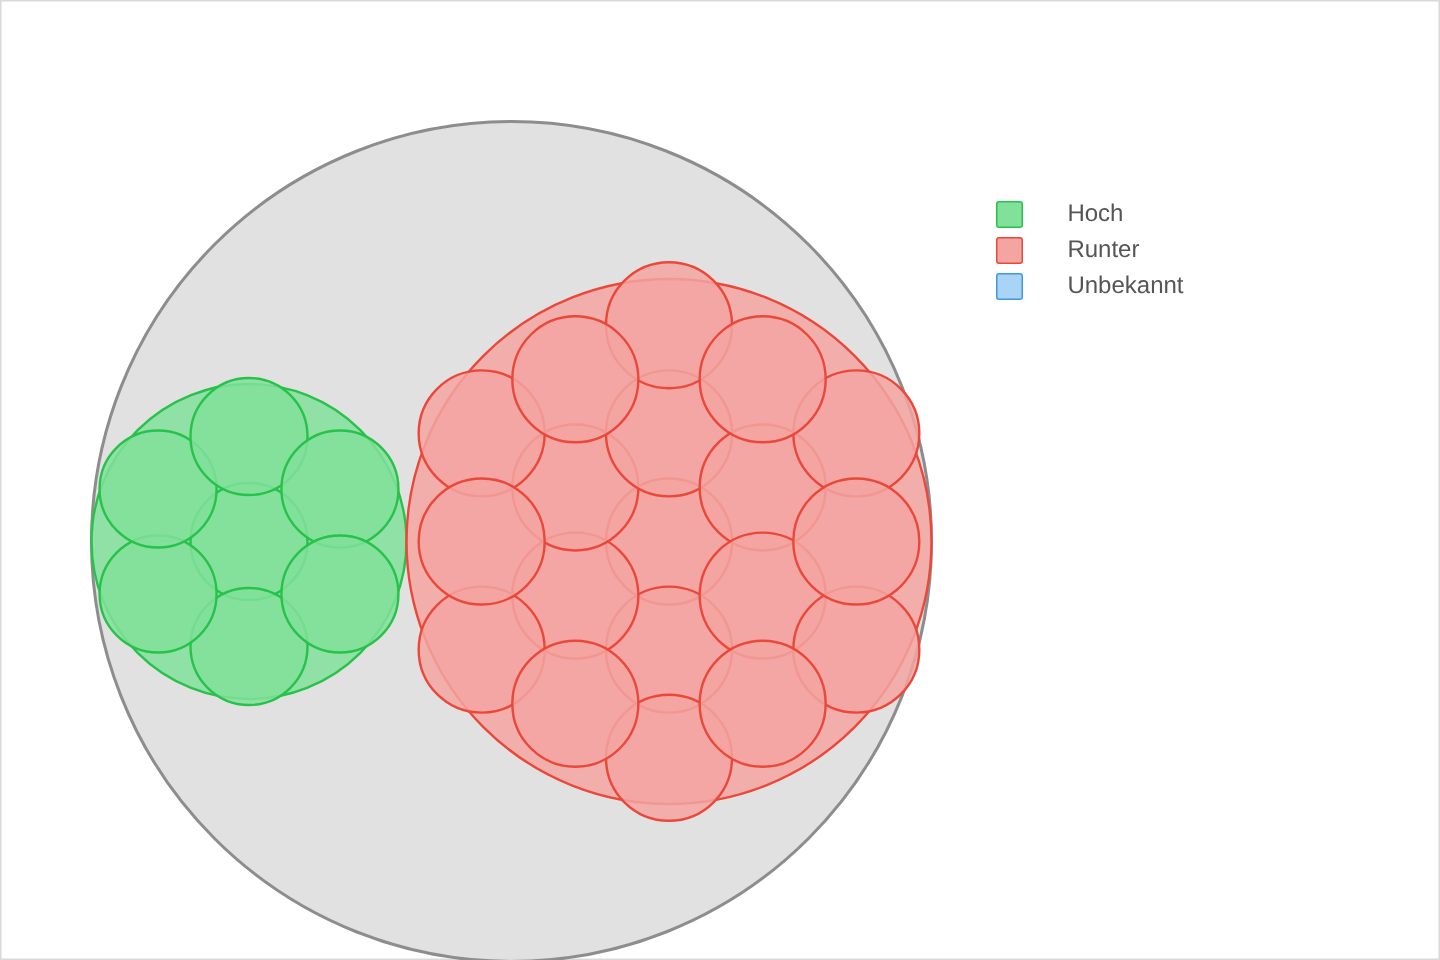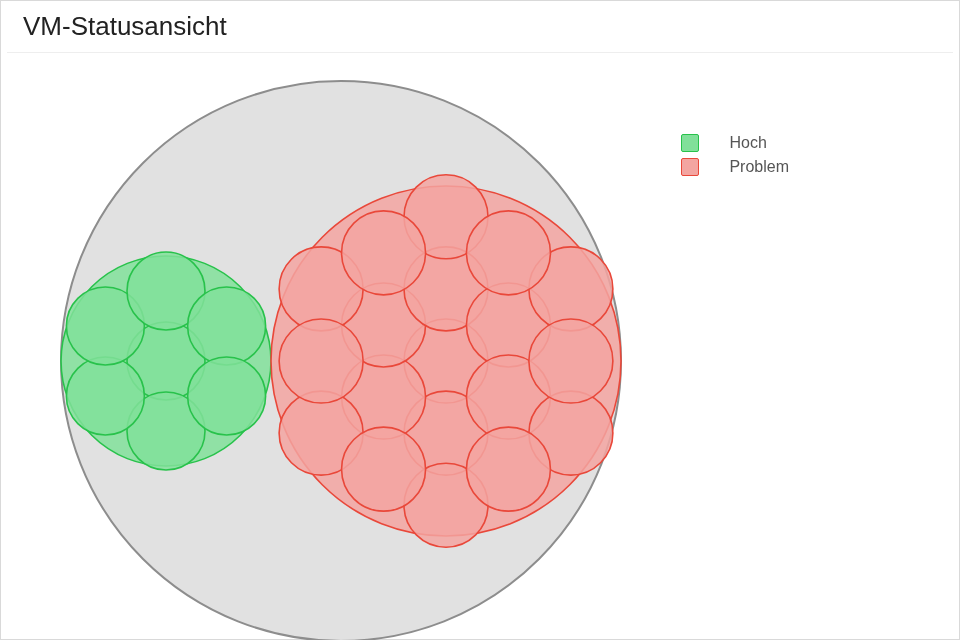--- a/index.html
+++ b/index.html
@@ -11,23 +11,20 @@
   svg.pack { position: absolute; left: 0; top: 0; }
   .legend { position: absolute; right: 170px; top: 70px; font-size: 16px; color: #555; }
   .legend-row { display: flex; align-items: center; height: 24px; }
   .swatch { width: 18px; height: 18px; border-radius: 2px; border: 1.6px solid #888; margin-right: 10px; flex: 0 0 auto; }
   .legend-label { line-height: 18px; margin-left: 20px; }
 </style>
 </head>
 <body>
 
 <div class="panel">
-  <div class="panel-header">
-    <h1 class="panel-title">VM-Statusansicht</h1>
-  </div>
 
   <div class="chart-area">
     <svg class="pack" id="pack-svg" width="640" height="580" viewBox="0 0 640 580">
         <defs>
           <clipPath id="clipA">
             <rect x="0" y="0" width="640" height="580"></rect>
           </clipPath>
         </defs>
         <g clip-path="url(#clipA)">
           <circle cx="340" cy="300" r="280" fill="#dcdcdc" stroke="#8d8d8d" stroke-width="2" fill-opacity="0.85"></circle>
@@ -61,17 +58,21 @@
           <circle cx="507.440431612858" cy="408.15" r="42" fill="#f3a5a1" stroke="#e9483a" stroke-width="1.6" fill-opacity="0.85"></circle>
         </g>
       </svg>
     <div class="legend" id="legend">
         <div class="legend-row">
           <span class="swatch" style="background: rgb(129, 224, 154); border-color: rgb(40, 194, 75);"></span>
           <span class="legend-label">Hoch</span>
         </div>
         <div class="legend-row">
           <span class="swatch" style="background: rgb(243, 165, 161); border-color: rgb(233, 72, 58);"></span>
-          <span class="legend-label">Problem</span>
+          <span class="legend-label">Runter</span>
+        </div>
+        <div class="legend-row">
+          <span class="swatch" style="background: rgb(169, 212, 245); border-color: rgb(63, 153, 224);"></span>
+          <span class="legend-label">Unbekannt</span>
         </div>
       </div>
   </div>
 </div>
 
 </body></html>

